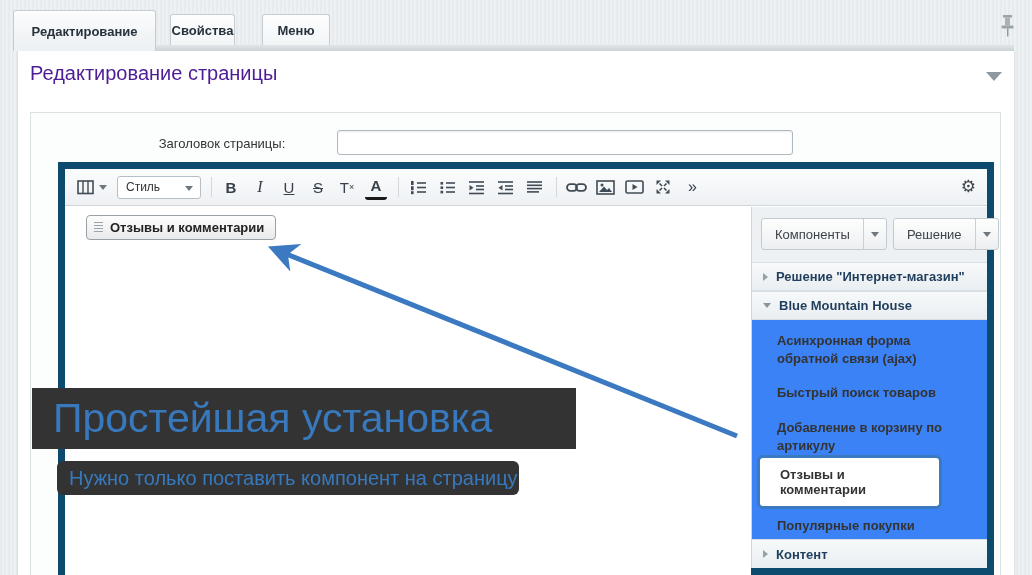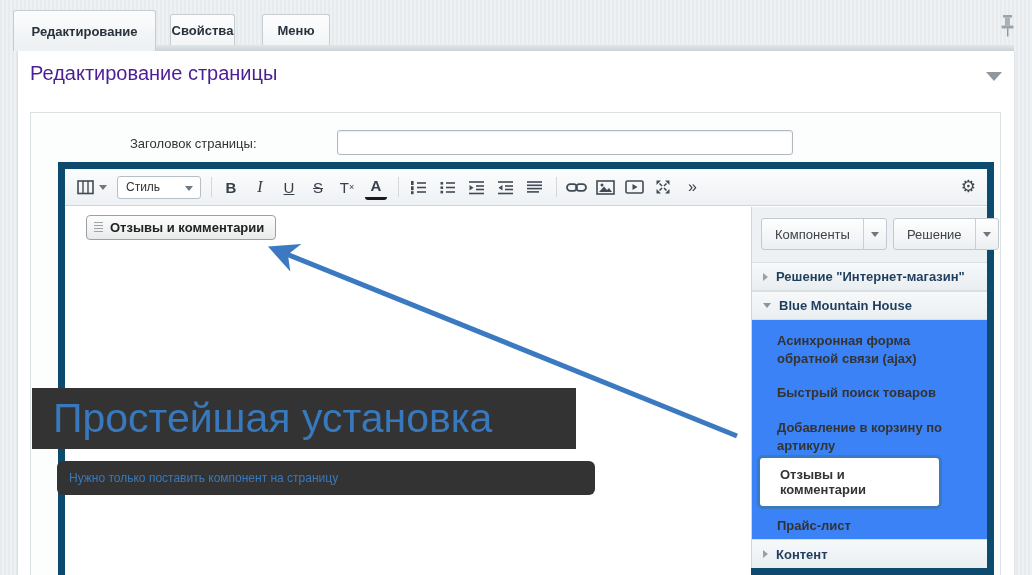--- a/index.html
+++ b/index.html
@@ -29,21 +29,21 @@
 
   .page-title { left:30px; top:62px; z-index:2; font-size:20px; color:#4c1d95; }
   .title-caret { left:986px; top:72px; z-index:2; width:0; height:0; cursor:pointer;
     border-left:8px solid transparent; border-right:8px solid transparent; border-top:9px solid #8f989e; }
 
   .pin { left:999px; top:14px; z-index:4; cursor:pointer; }
 
   
   .form-box { left:30px; top:112px; width:971px; height:463px; z-index:2;
     background:#fcfdfd; border:1px solid #dce1e4; border-bottom:none; }
-  .form-label { left:130px; top:136px; width:200px; text-align:left; font-size:13px; color:#333; z-index:3; }
+  .form-label { left:122px; top:136px; width:200px; text-align:center; font-size:13px; color:#333; z-index:3; }
   .form-input { left:337px; top:130px; width:456px; height:25px; z-index:3;
     border:1px solid #aeb8bf; border-radius:3px; background:#fff; font-size:13px; padding:0 6px;
     box-shadow:inset 0 1px 2px rgba(0,0,0,.08); }
 
   
   .editor-frame { left:58px; top:162px; width:936px; height:413px; z-index:3;
     border:7px solid #0c4a6e; background:#fff; }
   .toolbar { position:absolute; left:0; top:0; right:0; height:37px;
     background:linear-gradient(180deg,#fbfcfd,#eef1f4); border-bottom:1px solid #cfd6da;
     display:flex; align-items:center; padding:0 10px; }
@@ -97,23 +97,23 @@
   .item-ajax { margin-bottom:16px; } .item-cart { margin-bottom:0; } .item-pop { margin-bottom:14px; }
   .hl-box { margin:0 0 8px 5px; width:185px; border:3px solid #3b7ac1; border-radius:6px;
     background:#fff; padding:9px 6px 9px 20px; font-size:13px; font-weight:bold; color:#333;
     cursor:pointer; }
 
   
   .arrow-svg { left:0; top:0; z-index:6; pointer-events:none; }
   .promo-big { left:32px; top:388px; width:544px; height:61px; z-index:7;
     background:#333; border-radius:0; display:flex; align-items:center; padding-left:21px;
     font-size:41px; color:#3879bd; white-space:nowrap; }
-  .promo-small { left:57px; top:461px; width:538px; height:34px; z-index:7;
+  .promo-small { left:57px; top:461px; width:462px; height:34px; z-index:7;
     background:#333; border-radius:6px; display:flex; align-items:center; padding-left:12px;
-    font-size:12px; color:#3879bd; white-space:nowrap; }
+    font-size:20px; color:#3879bd; white-space:nowrap; }
 
   .icon-svg { display:block; }
 </style>
 </head>
 <body>
 
 <svg class="abs pin" width="17" height="26" viewBox="0 0 17 26">
   <rect x="4" y="1" width="9" height="2.5" fill="#9aa3a9"></rect>
   <rect x="6" y="3.5" width="5" height="8" fill="#a9b1b7"></rect>
   <rect x="2.5" y="11.5" width="12" height="3" rx="1" fill="#9aa3a9"></rect>
@@ -303,20 +303,21 @@
     <div class="sec sec2">
       <span class="caret-dn"></span>
       <span>Blue Mountain House</span>
     </div>
 
     <div class="side-list">
       <div class="item item-ajax">Асинхронная форма обратной связи (ajax)</div>
       <div class="item">Быстрый поиск товаров</div>
       <div class="item item-cart">Добавление в корзину по артикулу</div>
       <div class="hl-box">Отзывы и комментарии</div>
+      <div class="item item-pop">Популярные покупки</div>
       <div class="item">Прайс-лист</div>
     </div>
 
     <div class="sec sec3">
       <span class="caret-rt"></span>
       <span>Контент</span>
     </div>
   </div>
 </div>
 

